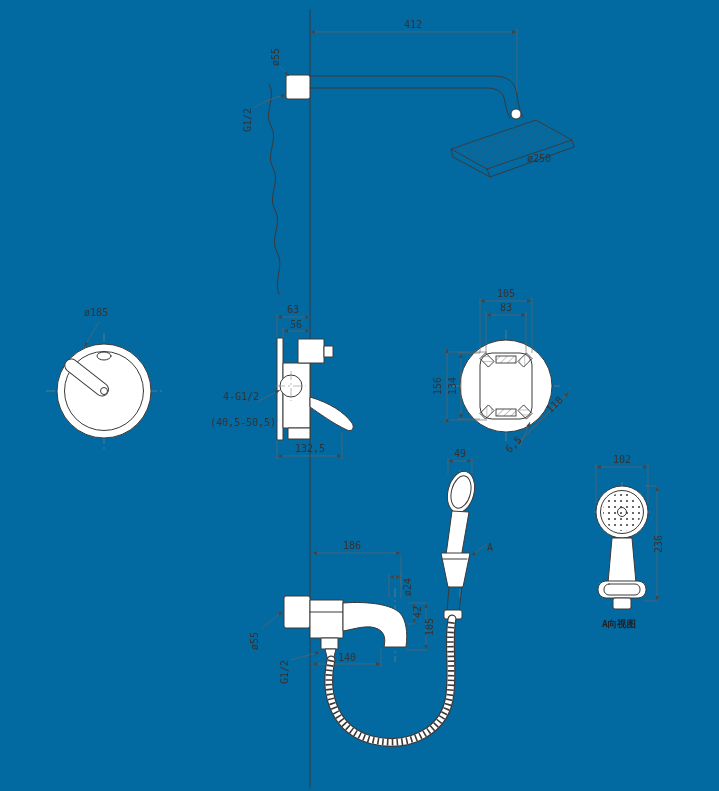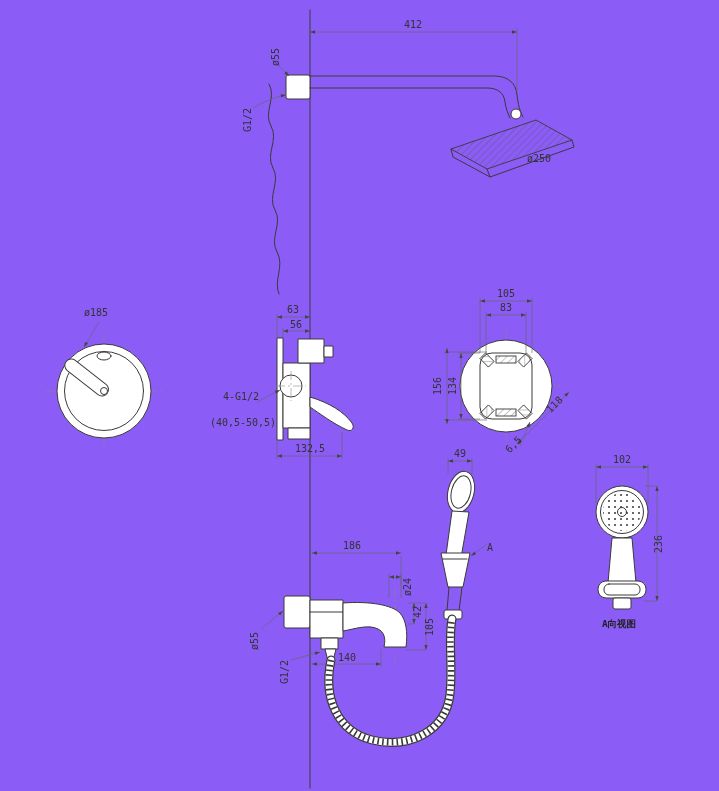--- a/index.html
+++ b/index.html
@@ -1,16 +1,16 @@
 <!DOCTYPE html>
 <html><head>
 <meta charset="utf-8">
 <style>
   html,body{margin:0;padding:0;background:#fff;}
-  #page{position:relative;width:719px;height:791px;background:#8b5cf6;overflow:hidden;}
+  #page{position:relative;width:719px;height:791px;background:#0369a1;overflow:hidden;}
   svg{display:block;}
   .s  {stroke:#3a3a3a;stroke-width:1;fill:none;stroke-linecap:round;stroke-linejoin:round;}
   .sf {stroke:#3a3a3a;stroke-width:1;fill:#fff;stroke-linejoin:round;}
   .sh {stroke:#3a3a3a;stroke-width:.9;fill:url(#hatch);}
   .d  {stroke:#666;stroke-width:.65;fill:none;}
   .cl {stroke:#8a8a8a;stroke-width:.6;fill:none;stroke-dasharray:9 3 2 3;}
   .t  {font-family:"DejaVu Sans Mono","Liberation Mono",monospace;font-size:10px;fill:#333;text-anchor:middle;}
   .tc {font-family:"DejaVu Sans Mono","Liberation Mono",monospace;font-size:9.5px;font-weight:bold;fill:#222;text-anchor:middle;}
   .hose-o{stroke:#3a3a3a;stroke-width:9;fill:none;stroke-linecap:round;}
   .hose-i{stroke:#fff;stroke-width:6.6;fill:none;stroke-linecap:round;}

